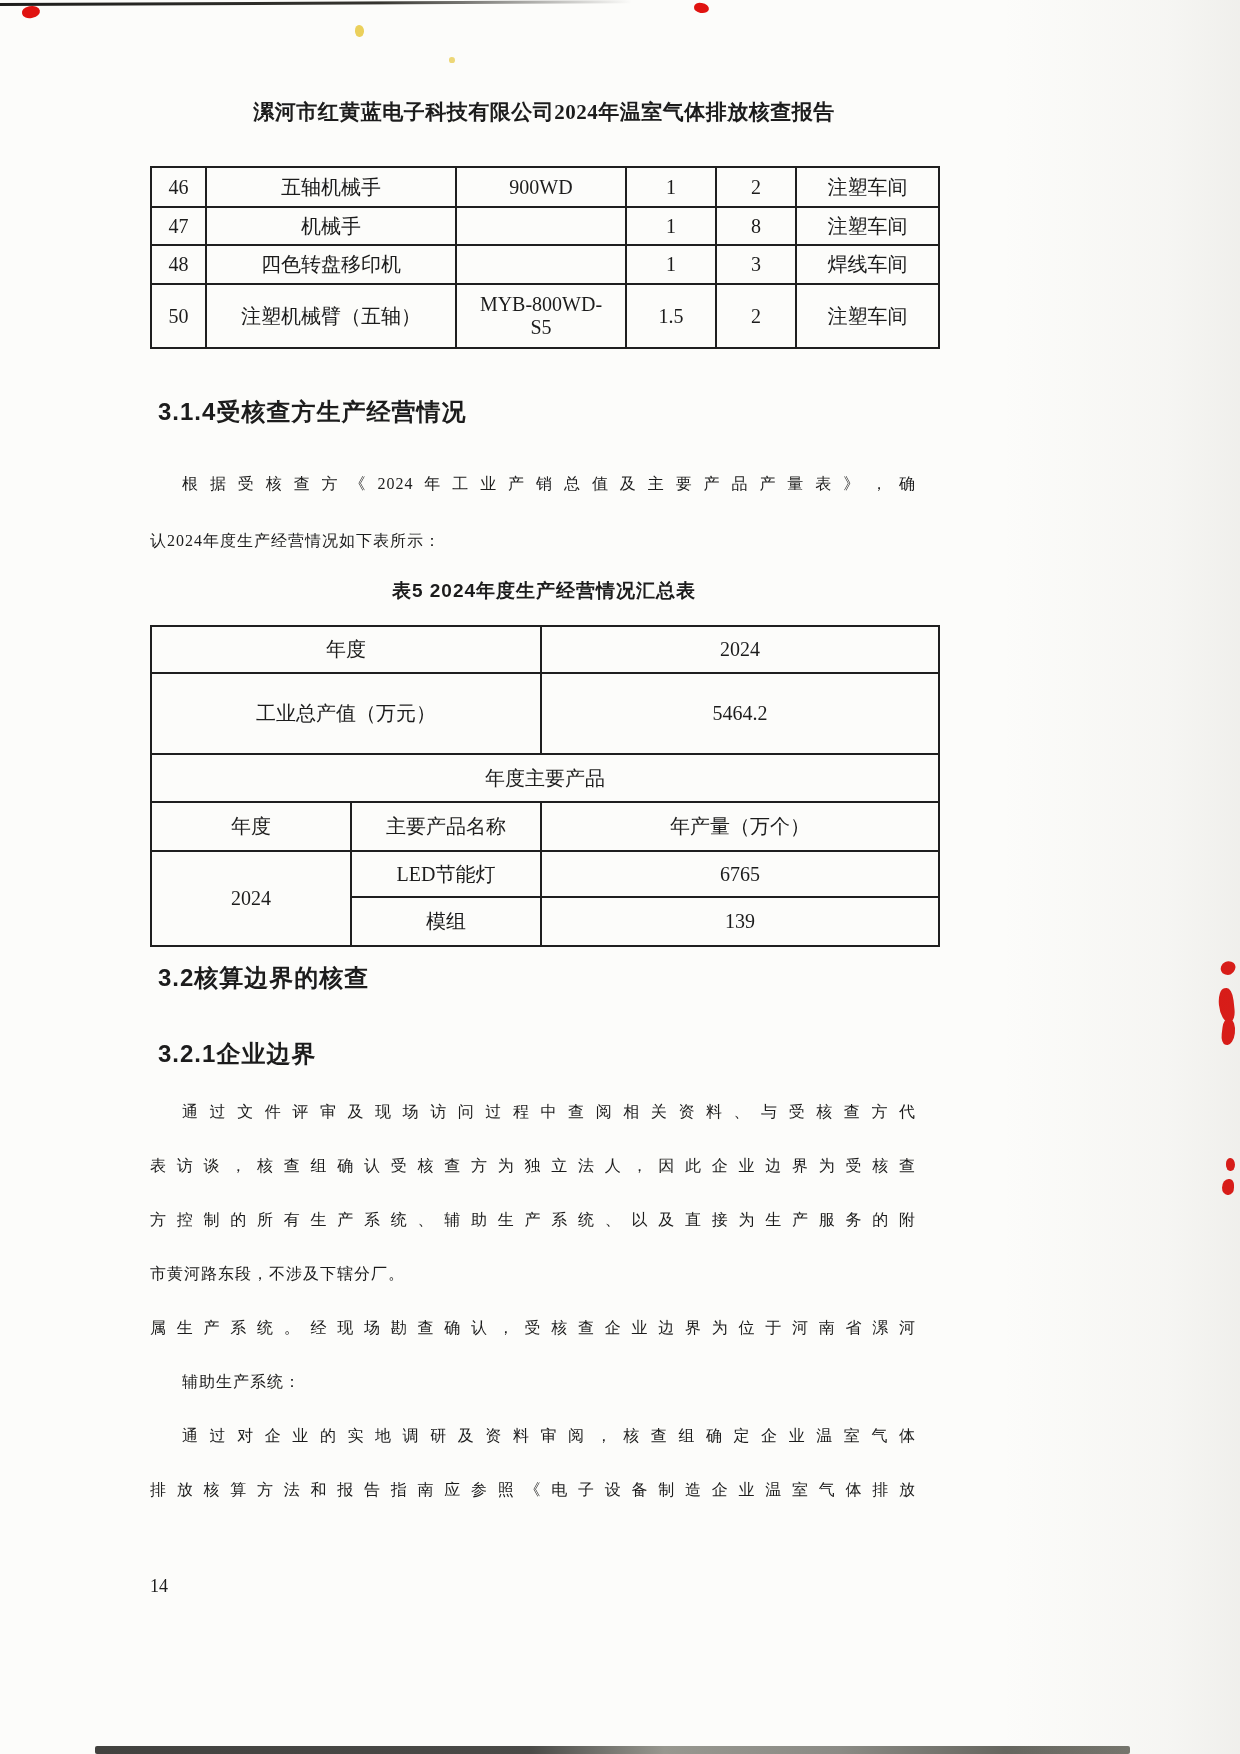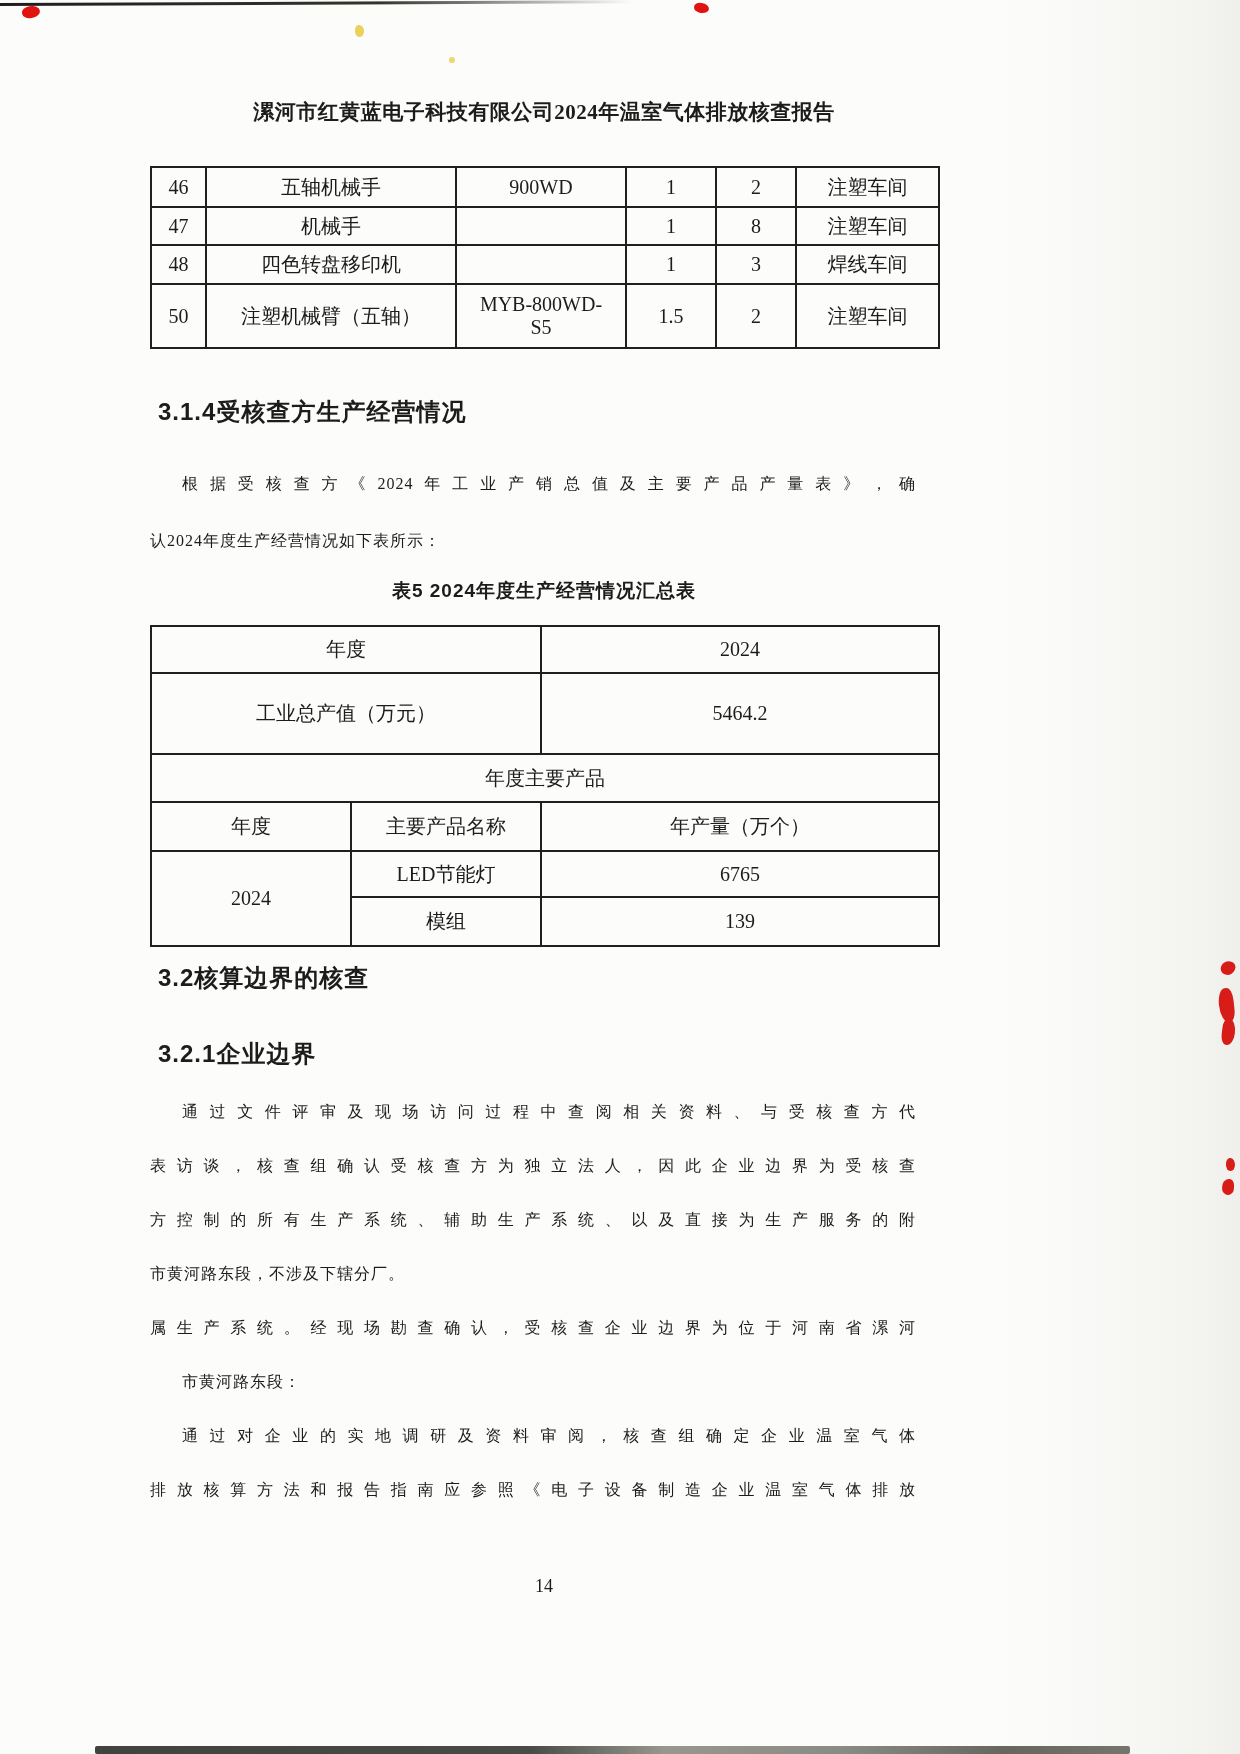--- a/index.html
+++ b/index.html
@@ -33,21 +33,21 @@
   .cap{
     position:absolute;left:150px;width:788px;text-align:center;
     font-size:19px;font-weight:bold;letter-spacing:1px;
     font-family:"Liberation Sans","DejaVu Sans",sans-serif;
   }
   .para{position:absolute;left:150px;width:766px;font-size:16px;letter-spacing:1px;}
   .para .line{height:54px;line-height:54px;text-align:justify;white-space:nowrap;}
   .para .line.j{text-align-last:justify;white-space:normal;overflow:hidden;}
   .para .line.ind{text-indent:2em;}
   .para.s314 .line{height:57px;line-height:57px;}
-  .pageno{position:absolute;left:150px;width:788px;top:1576px;text-align:center;font-size:18px;}
+  .pageno{position:absolute;left:150px;width:788px;top:1576px;font-size:18px;}
   
   .scanline-top{
     position:absolute;top:3px;left:0;width:632px;height:3px;
     background:linear-gradient(90deg,#1e1e1c 0%,#35342f 60%,rgba(70,68,60,0) 100%);
     transform:rotate(-0.25deg);transform-origin:left center;
   }
   .mark{position:absolute;border-radius:45% 55% 50% 50%;}
   .red{background:#e01310;}
   .yellow{background:#e7c83e;}
   .m-a{top:6px;left:22px;width:18px;height:12px;transform:rotate(-12deg);}
@@ -177,21 +177,21 @@
 
   <div class="para" style="top:1085px">
     <div class="line j ind">通过文件评审及现场访问过程中查阅相关资料、与受核查方代</div>
     <div class="line j">表访谈，核查组确认受核查方为独立法人，因此企业边界为受核查</div>
     <div class="line j">方控制的所有生产系统、辅助生产系统、以及直接为生产服务的附</div>
     <div class="line">市黄河路东段，不涉及下辖分厂。</div>
     <div class="line j">属生产系统。经现场勘查确认，受核查企业边界为位于河南省漯河</div>
   </div>
 
   <div class="para" style="top:1355px">
-    <div class="line ind">市黄河路东段：</div>
+    <div class="line ind">辅助生产系统：</div>
   </div>
 
   <div class="para" style="top:1409px">
     <div class="line j ind">通过对企业的实地调研及资料审阅，核查组确定企业温室气体</div>
     <div class="line j">排放核算方法和报告指南应参照《电子设备制造企业温室气体排放</div>
   </div>
 
   <div class="pageno">14</div>
 
   <div class="bottombar"></div>

